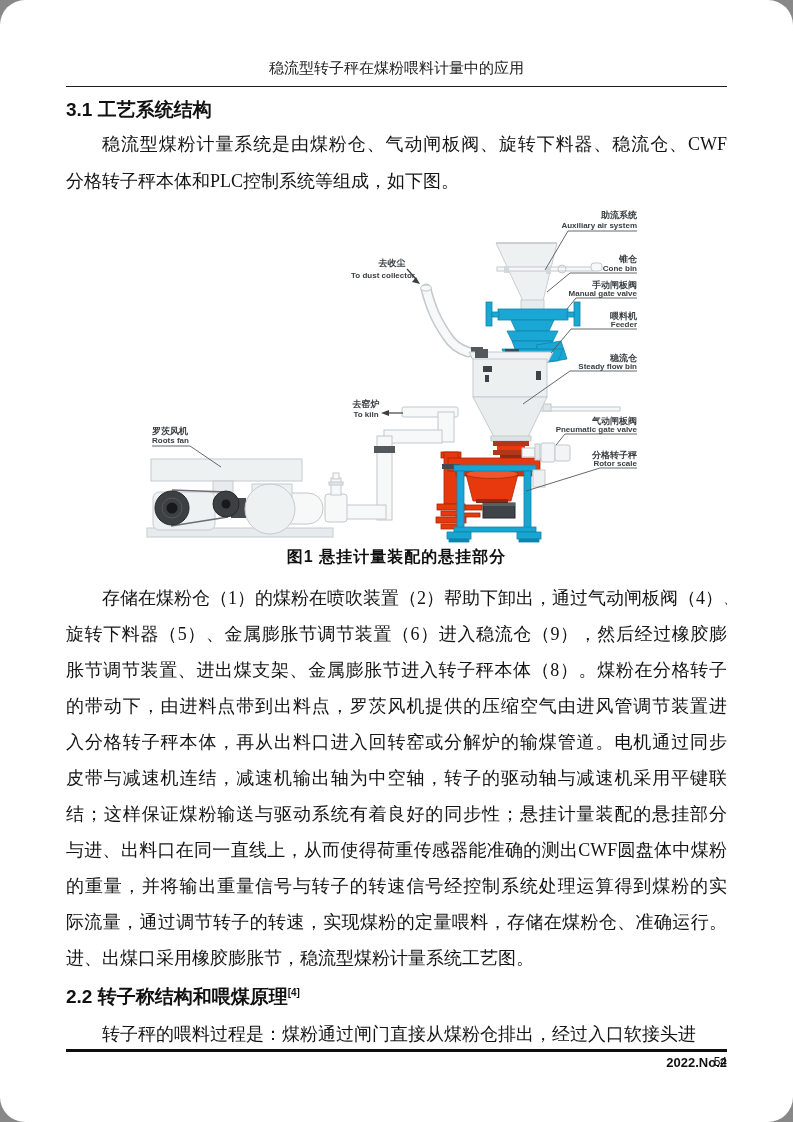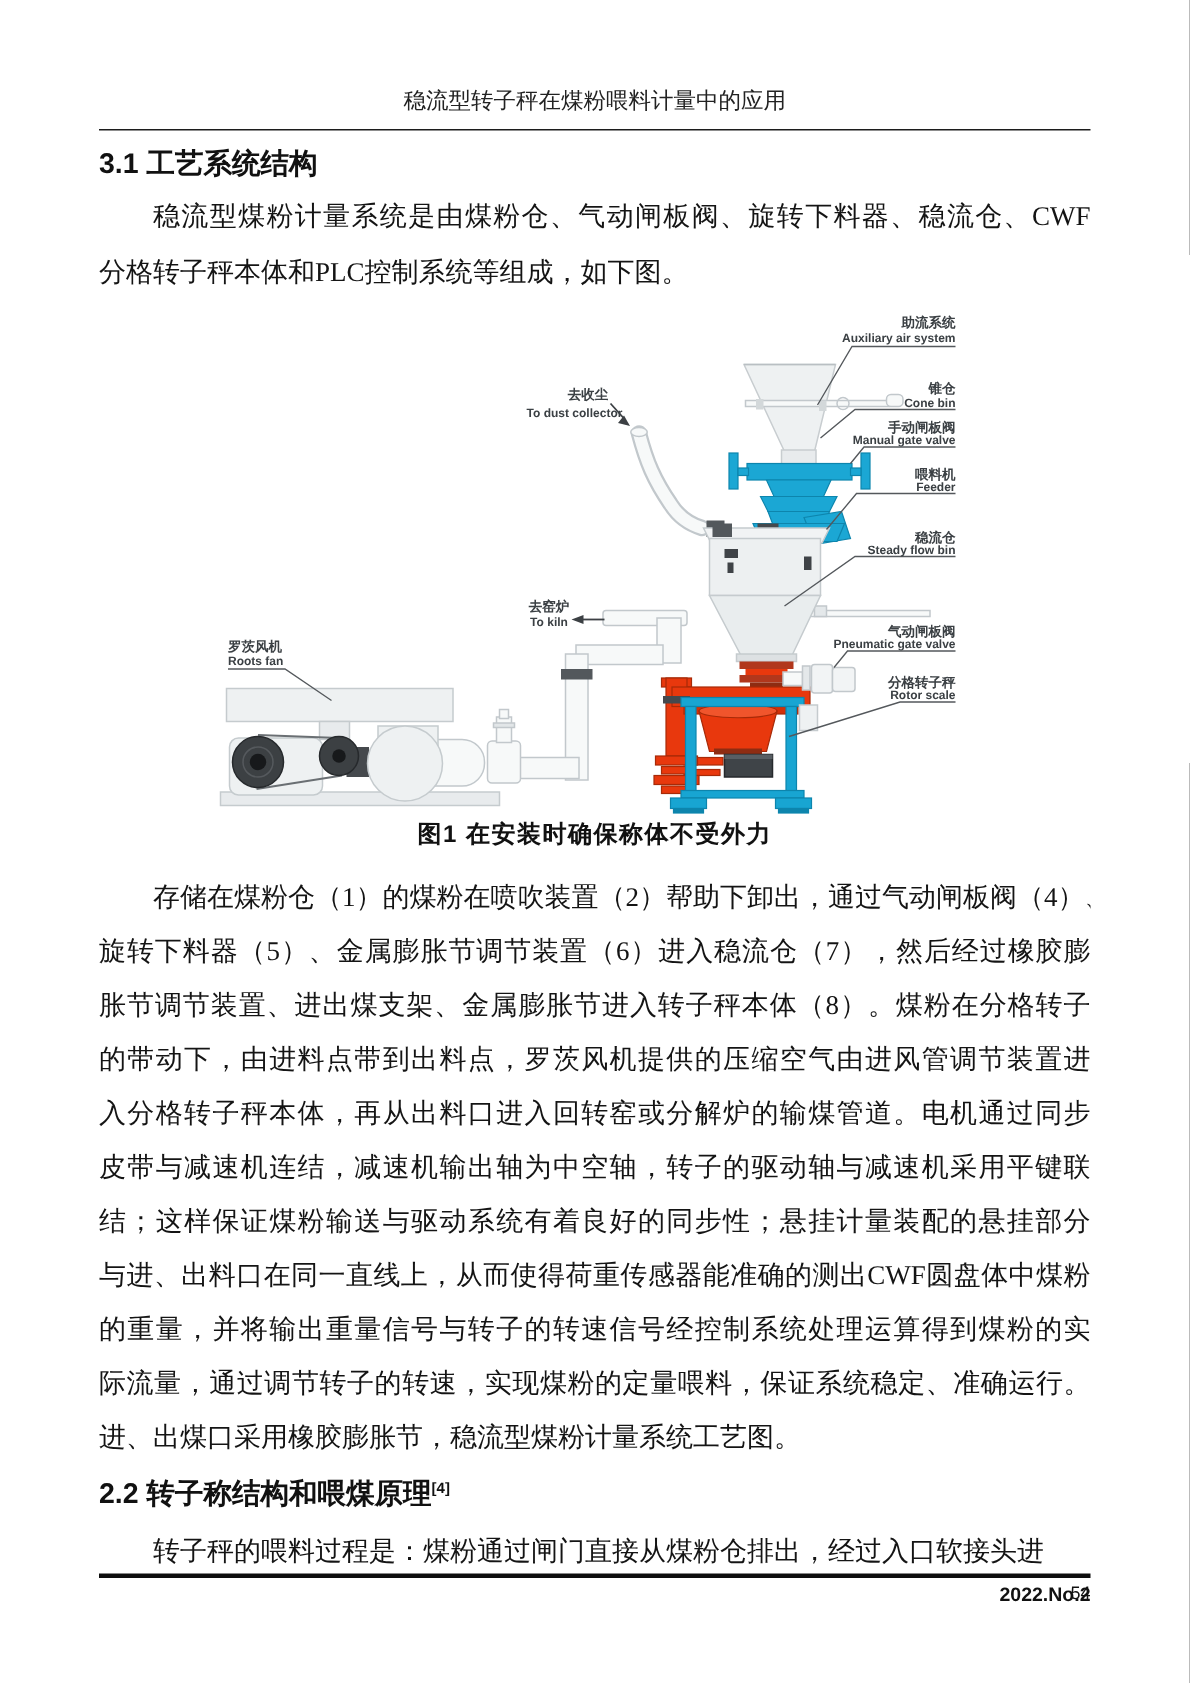--- a/index.html
+++ b/index.html
@@ -1,19 +1,20 @@
 <!DOCTYPE html>
 <html><head>
 <meta charset="utf-8">
 <style>
   html,body{margin:0;padding:0;background:#888;}
   .page{
     width:793px;height:1122px;background:#ffffff;position:relative;
     font-family:"Liberation Serif", serif;color:#141414;overflow:hidden;
     margin:0 auto;
+    border-radius:25px;
   }
   .content{margin:0 66px;width:661px;}
   .header-title{
     padding-top:56px;text-align:center;font-size:15px;line-height:24px;
     font-family:"Liberation Serif", serif;color:#222;
   }
   .header-rule{border-bottom:1.6px solid #1c1c1c;margin-top:6px;}
   .sec-heading{
     font-family:"Liberation Sans", sans-serif;font-weight:bold;
     font-size:19px;line-height:27px;margin:9px 0 0 0;color:#111;
@@ -241,35 +242,35 @@
 
         <text class="zh" x="392" y="266" text-anchor="middle">去收尘</text>
         <text class="en" x="383" y="278" text-anchor="middle">To dust collector</text>
 
         <text class="zh" x="366" y="407" text-anchor="middle">去窑炉</text>
         <text class="en" x="366" y="417" text-anchor="middle">To kiln</text>
 
         <text class="zh" x="152" y="434">罗茨风机</text>
         <text class="en" x="152" y="443">Roots fan</text>
       </svg>
-      <figcaption style="position:absolute;left:0;right:0;bottom:-22px;">图1 在安装时确保称体不受外力</figcaption>
+      <figcaption style="position:absolute;left:0;right:0;bottom:-22px;">图1 悬挂计量装配的悬挂部分</figcaption>
     </figure>
     <div style="height:22px;"></div>
 
     <div class="para p2">
       <div class="jline indent">存储在煤粉仓（1）的煤粉在喷吹装置（2）帮助下卸出，通过气动闸板阀（4）、</div>
-      <div class="jline">旋转下料器（5）、金属膨胀节调节装置（6）进入稳流仓（7），然后经过橡胶膨</div>
+      <div class="jline">旋转下料器（5）、金属膨胀节调节装置（6）进入稳流仓（9），然后经过橡胶膨</div>
       <div class="jline">胀节调节装置、进出煤支架、金属膨胀节进入转子秤本体（8）。煤粉在分格转子</div>
       <div class="jline">的带动下，由进料点带到出料点，罗茨风机提供的压缩空气由进风管调节装置进</div>
       <div class="jline">入分格转子秤本体，再从出料口进入回转窑或分解炉的输煤管道。电机通过同步</div>
       <div class="jline">皮带与减速机连结，减速机输出轴为中空轴，转子的驱动轴与减速机采用平键联</div>
       <div class="jline">结；这样保证煤粉输送与驱动系统有着良好的同步性；悬挂计量装配的悬挂部分</div>
       <div class="jline">与进、出料口在同一直线上，从而使得荷重传感器能准确的测出CWF圆盘体中煤粉</div>
       <div class="jline">的重量，并将输出重量信号与转子的转速信号经控制系统处理运算得到煤粉的实</div>
-      <div class="jline">际流量，通过调节转子的转速，实现煤粉的定量喂料，保证系统稳定、准确运行。</div>
+      <div class="jline">际流量，通过调节转子的转速，实现煤粉的定量喂料，存储在煤粉仓、准确运行。</div>
       <div class="jline last">进、出煤口采用橡胶膨胀节，稳流型煤粉计量系统工艺图。</div>
     </div>
 
     <h2 class="sec-heading" style="margin-top:3px;"><span>2.2 转子称结构和喂煤原理</span><sup>[4]</sup></h2>
 
     <div class="para p3">
       <div class="jline last indent">转子秤的喂料过程是：煤粉通过闸门直接从煤粉仓排出，经过入口软接头进</div>
     </div>
 
   </div>

